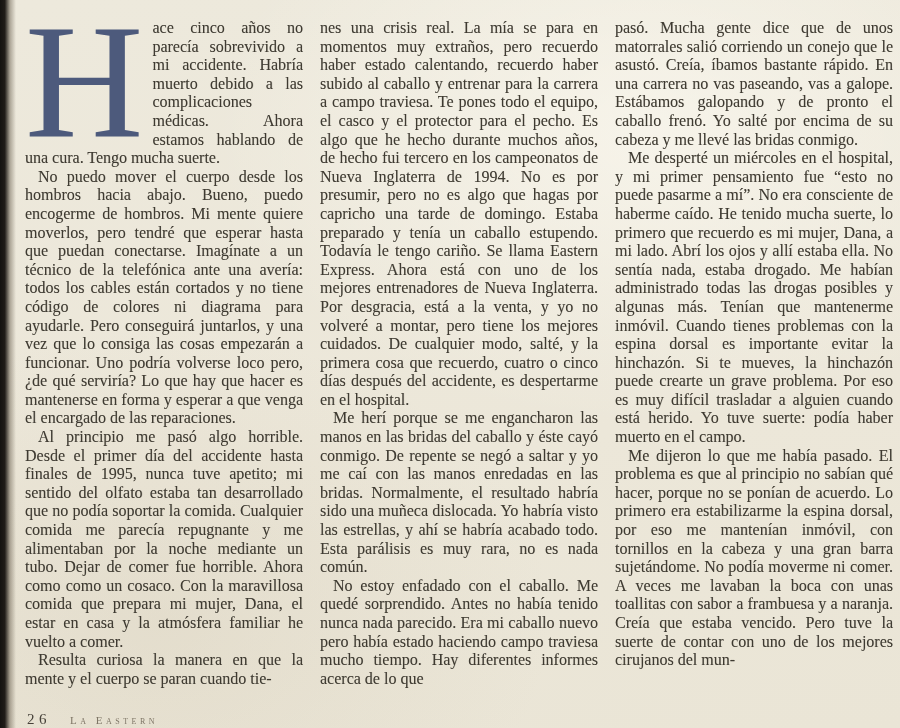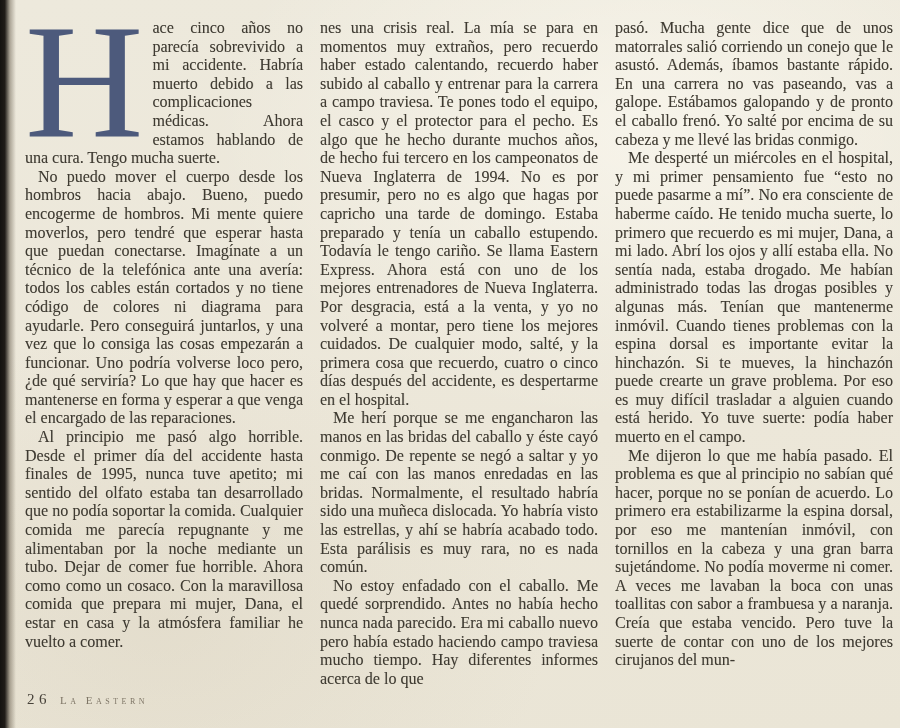--- a/index.html
+++ b/index.html
@@ -54,24 +54,24 @@
     font-size: 164px;
     line-height: 118px;
     height: 118px;
     margin: 3px 9px 1px 0;
     color: #4d5a7c;
     text-shadow: none;
   }
   .footer {
     position: absolute;
     left: 27px;
-    bottom: 20px;
+    bottom: 0;
     display: flex;
     align-items: baseline;
-    gap: 9px;
+    gap: 19px;
   }
   .page-number {
     font-size: 15px;
     letter-spacing: 4.5px;
     color: #47423a;
   }
   .publication {
     font-size: 11px;
     font-variant: small-caps;
     letter-spacing: 3.5px;
@@ -82,30 +82,31 @@
 <body>
 
 <div class="page">
   <div class="scan-edge"></div>
 
   <div class="columns">
     <div class="col">
       <p class="no-indent"><span class="dropcap">H</span><span>ace cinco años no parecía sobrevivido a mi accidente. Habría muerto debido a las complicaciones médicas. Ahora estamos hablando de una cura. Tengo mucha suerte.</span></p>
       <p>No puedo mover el cuerpo desde los hombros hacia abajo. Bueno, puedo encogerme de hombros. Mi mente quiere moverlos, pero tendré que esperar hasta que puedan conectarse. Imagínate a un técnico de la telefónica ante una avería: todos los cables están cortados y no tiene código de colores ni diagrama para ayudarle. Pero conseguirá juntarlos, y una vez que lo consiga las cosas empezarán a funcionar. Uno podría volverse loco pero, ¿de qué serviría? Lo que hay que hacer es mantenerse en forma y esperar a que venga el encargado de las reparaciones.</p>
       <p>Al principio me pasó algo horrible. Desde el primer día del accidente hasta finales de 1995, nunca tuve apetito; mi sentido del olfato estaba tan desarrollado que no podía soportar la comida. Cualquier comida me parecía repugnante y me alimentaban por la noche mediante un tubo. Dejar de comer fue horrible. Ahora como como un cosaco. Con la maravillosa comida que prepara mi mujer, Dana, el estar en casa y la atmósfera familiar he vuelto a comer.</p>
+      <p>Resulta curiosa la manera en que la mente y el cuerpo se paran cuando tie-</p>
     </div>
 
     <div class="col">
       <p class="no-indent">nes una crisis real. La mía se para en momentos muy extraños, pero recuerdo haber estado calentando, recuerdo haber subido al caballo y entrenar para la carrera a campo traviesa. Te pones todo el equipo, el casco y el protector para el pecho. Es algo que he hecho durante muchos años, de hecho fui tercero en los campeonatos de Nueva Inglaterra de 1994. No es por presumir, pero no es algo que hagas por capricho una tarde de domingo. Estaba preparado y tenía un caballo estupendo. Todavía le tengo cariño. Se llama Eastern Express. Ahora está con uno de los mejores entrenadores de Nueva Inglaterra. Por desgracia, está a la venta, y yo no volveré a montar, pero tiene los mejores cuidados. De cualquier modo, salté, y la primera cosa que recuerdo, cuatro o cinco días después del accidente, es despertarme en el hospital.</p>
       <p>Me herí porque se me engancharon las manos en las bridas del caballo y éste cayó conmigo. De repente se negó a saltar y yo me caí con las manos enredadas en las bridas. Normalmente, el resultado habría sido una muñeca dislocada. Yo habría visto las estrellas, y ahí se habría acabado todo. Esta parálisis es muy rara, no es nada común.</p>
-      <p>No estoy enfadado con el caballo. Me quedé sorprendido. Antes no había hecho nunca nada parecido. Era mi caballo nuevo pero había estado haciendo campo traviesa mucho tiempo. Hay diferentes informes acerca de lo que</p>
+      <p>No estoy enfadado con el caballo. Me quedé sorprendido. Antes no había tenido nunca nada parecido. Era mi caballo nuevo pero había estado haciendo campo traviesa mucho tiempo. Hay diferentes informes acerca de lo que</p>
     </div>
 
     <div class="col">
-      <p class="no-indent">pasó. Mucha gente dice que de unos matorrales salió corriendo un conejo que le asustó. Además, íbamos bastante rápido. En una carrera no vas paseando, vas a galope. Estábamos galopando y de pronto el caballo frenó. Yo salté por encima de su cabeza y me llevé las bridas conmigo.</p>
+      <p class="no-indent">pasó. Mucha gente dice que de unos matorrales salió corriendo un conejo que le asustó. Creía, íbamos bastante rápido. En una carrera no vas paseando, vas a galope. Estábamos galopando y de pronto el caballo frenó. Yo salté por encima de su cabeza y me llevé las bridas conmigo.</p>
       <p>Me desperté un miércoles en el hospital, y mi primer pensamiento fue “esto no puede pasarme a mí”. No era consciente de haberme caído. He tenido mucha suerte, lo primero que recuerdo es mi mujer, Dana, a mi lado. Abrí los ojos y allí estaba ella. No sentía nada, estaba drogado. Me habían administrado todas las drogas posibles y algunas más. Tenían que mantenerme inmóvil. Cuando tienes problemas con la espina dorsal es importante evitar la hinchazón. Si te mueves, la hinchazón puede crearte un grave problema. Por eso es muy difícil trasladar a alguien cuando está herido. Yo tuve suerte: podía haber muerto en el campo.</p>
       <p>Me dijeron lo que me había pasado. El problema es que al principio no sabían qué hacer, porque no se ponían de acuerdo. Lo primero era estabilizarme la espina dorsal, por eso me mantenían inmóvil, con tornillos en la cabeza y una gran barra sujetándome. No podía moverme ni comer. A veces me lavaban la boca con unas toallitas con sabor a frambuesa y a naranja. Creía que estaba vencido. Pero tuve la suerte de contar con uno de los mejores cirujanos del mun-</p>
     </div>
   </div>
 
   <div class="footer">
     <span class="page-number">26</span>
     <span class="publication">La Eastern</span>
   </div>
 </div>

